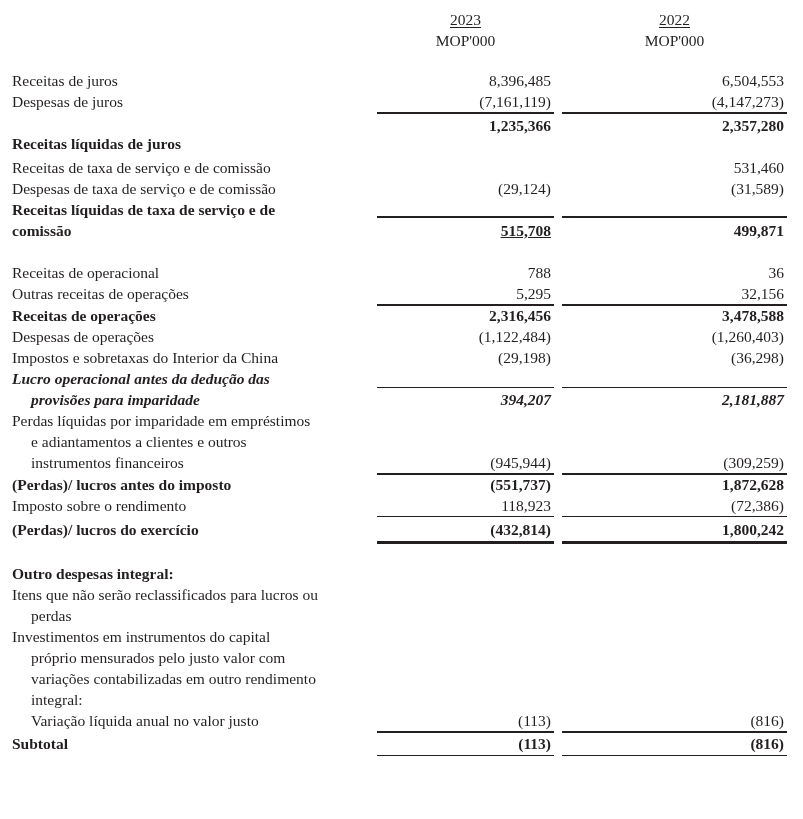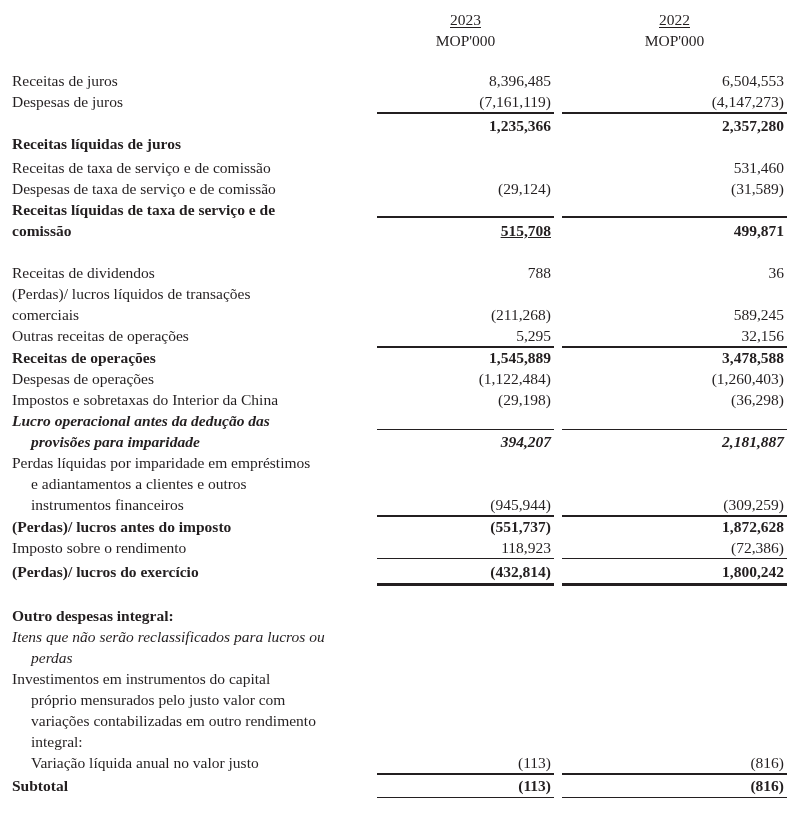--- a/index.html
+++ b/index.html
@@ -79,43 +79,37 @@
     <span class="lbl">Receitas líquidas de taxa de serviço e de</span>
     <div class="line l1" style="top:17px;"></div>
     <div class="line l2" style="top:17px;"></div>
     <span class="lbl" style="top:21px;">comissão</span>
     <span class="v v1" style="top:21px;text-decoration:underline;">515,708</span>
     <span class="v v2" style="top:21px;">499,871</span>
   </div>
   <div class="row spacer"></div>
 
   <div class="row">
-    <span class="lbl">Receitas de dividendos</span>
+    <span class="lbl">Receitas de operacional</span>
     <span class="v v1">788</span>
     <span class="v v2">36</span>
   </div>
 
-  <div class="row" style="height:42px;">
-    <span class="lbl">(Perdas)/ lucros líquidos de transações</span>
-    <span class="lbl" style="top:21px;">comerciais</span>
-    <span class="v v1" style="top:21px;">(211,268)</span>
-    <span class="v v2" style="top:21px;">589,245</span>
-  </div>
 
   <div class="row">
     <span class="lbl">Outras receitas de operações</span>
     <span class="v v1">5,295</span>
     <span class="v v2">32,156</span>
   </div>
 
   <div class="row bold" style="height:22px;">
     <div class="line l1" style="top:0;"></div>
     <div class="line l2" style="top:0;"></div>
     <span class="lbl" style="top:1px;">Receitas de operações</span>
-    <span class="v v1" style="top:1px;">1,545,889</span>
+    <span class="v v1" style="top:1px;">2,316,456</span>
     <span class="v v2" style="top:1px;">3,478,588</span>
   </div>
 
   <div class="row">
     <span class="lbl">Despesas de operações</span>
     <span class="v v1">(1,122,484)</span>
     <span class="v v2">(1,260,403)</span>
   </div>
 
   <div class="row">
@@ -163,21 +157,21 @@
     <span class="v v2" style="top:3px;">1,800,242</span>
     <div class="line l1 thick" style="top:25px;"></div>
     <div class="line l2 thick" style="top:25px;"></div>
   </div>
   <div class="row spacer" style="height:19px;"></div>
 
   <div class="row bold">
     <span class="lbl">Outro despesas integral:</span>
   </div>
 
-  <div class="row" style="height:42px;font-style:italic;">
+  <div class="row" style="height:42px;">
     <span class="lbl">Itens que não serão reclassificados para lucros ou</span>
     <span class="lbl indent" style="top:21px;">perdas</span>
   </div>
 
   <div class="row" style="height:84px;">
     <span class="lbl">Investimentos em instrumentos do capital</span>
     <span class="lbl indent" style="top:21px;">próprio mensurados pelo justo valor com</span>
     <span class="lbl indent" style="top:42px;">variações contabilizadas em outro rendimento</span>
     <span class="lbl indent" style="top:63px;">integral:</span>
   </div>

